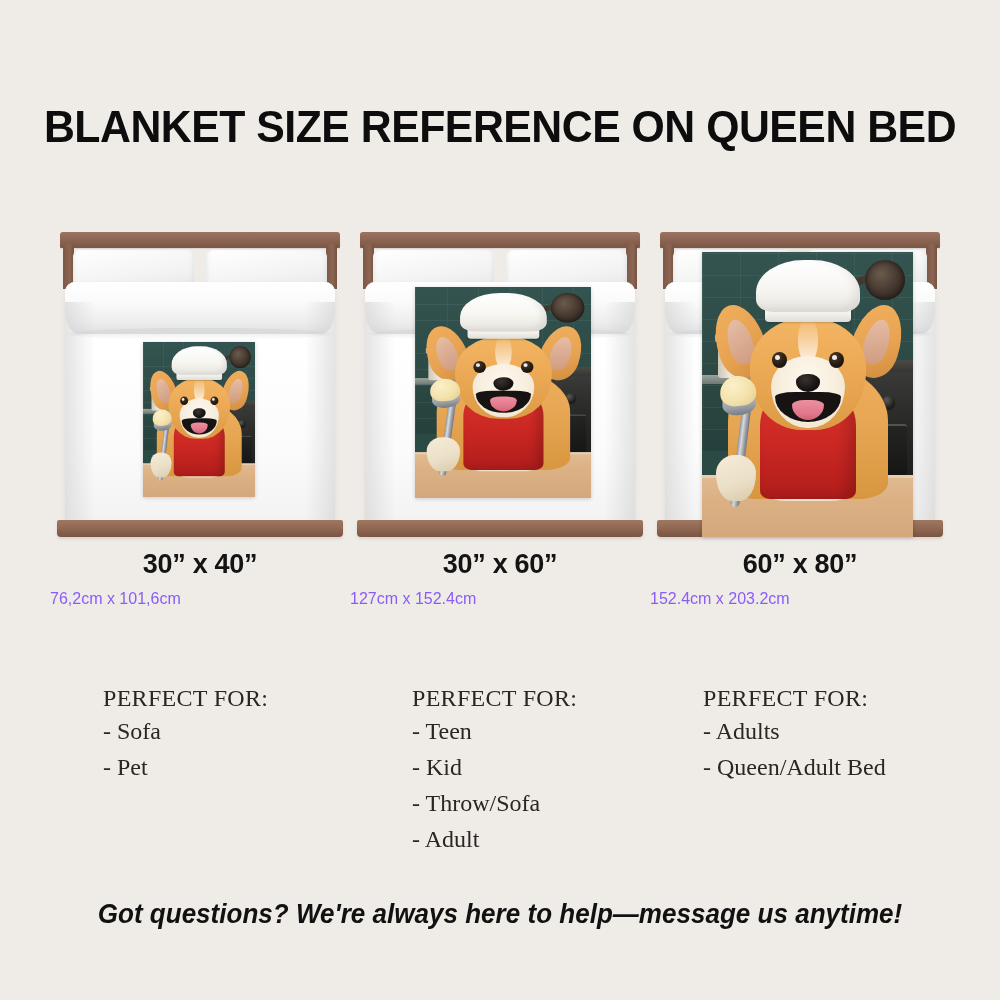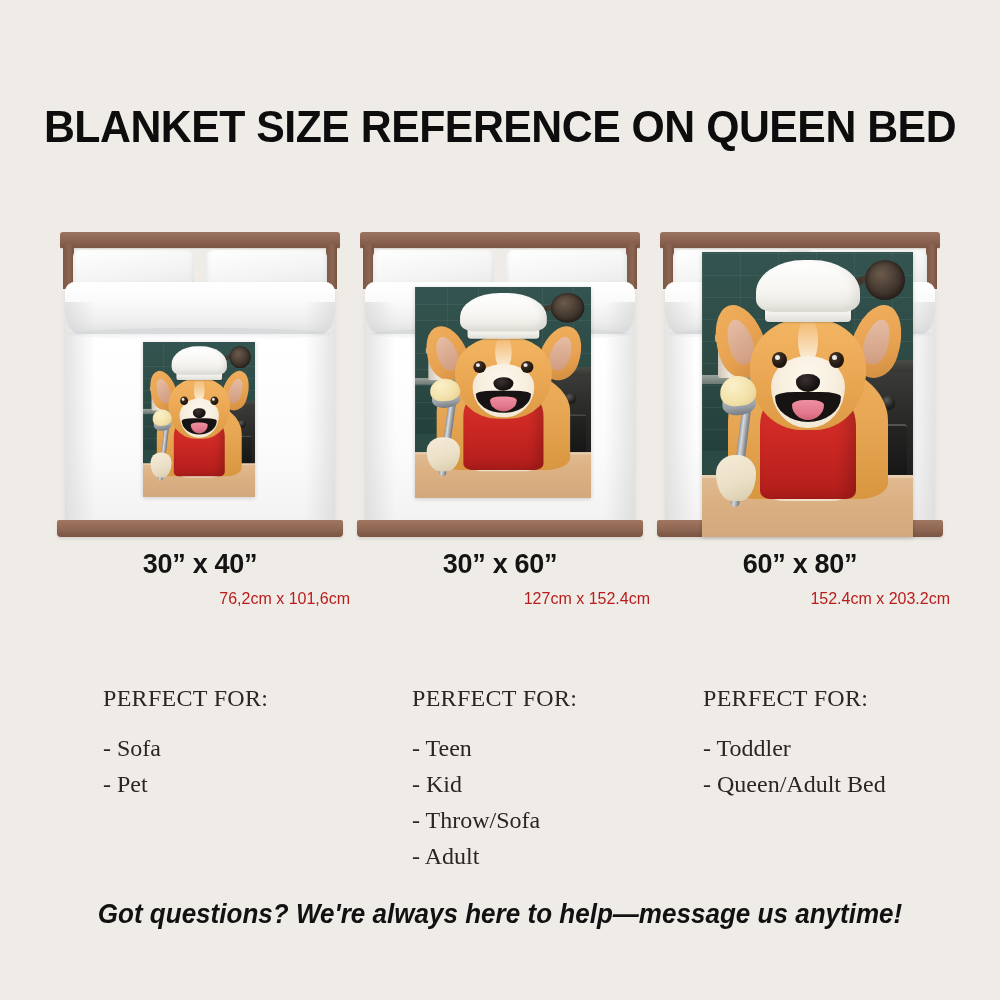--- a/index.html
+++ b/index.html
@@ -468,40 +468,40 @@
     font-weight: bold;
     font-size: 27px;
     letter-spacing: -0.3px;
     color: #141414;
   }
   .size-cm {
     position: absolute;
     top: 358px;
     left: 0;
     width: 300px;
-    text-align: right;
+    text-align: left;
     font-family: "Liberation Sans", sans-serif;
     font-size: 16px;
-    color: #b91c1c;
+    color: #8b5cf6;
   }
 
   
   .perfect {
     position: absolute;
     top: 685px;
     font-family: "Liberation Serif", serif;
     color: #2b2622;
   }
   .perfect-0 { left: 103px; }
   .perfect-1 { left: 412px; }
   .perfect-2 { left: 703px; }
   .perfect-head {
     font-size: 24px;
     letter-spacing: 0.3px;
-    margin-bottom: 18px;
+    margin-bottom: 1px;
     white-space: nowrap;
   }
   .perfect-list {
     list-style: none;
     margin: 0;
     padding: 0;
   }
   .perfect-list li {
     font-size: 24px;
     line-height: 36px;
@@ -745,20 +745,20 @@
         <li>- Teen</li>
         <li>- Kid</li>
         <li>- Throw/Sofa</li>
         <li>- Adult</li>
       </ul>
   </div>
 
   <div class="perfect perfect-2">
     <div class="perfect-head">PERFECT FOR:</div>
     <ul class="perfect-list">
-        <li>- Toddler</li>
+        <li>- Adults</li>
         <li>- Queen/Adult Bed</li>
       </ul>
   </div>
 
   <div class="tagline">Got questions? We're always here to help—message us anytime!</div>
 
 </div>
 
 </body></html>

